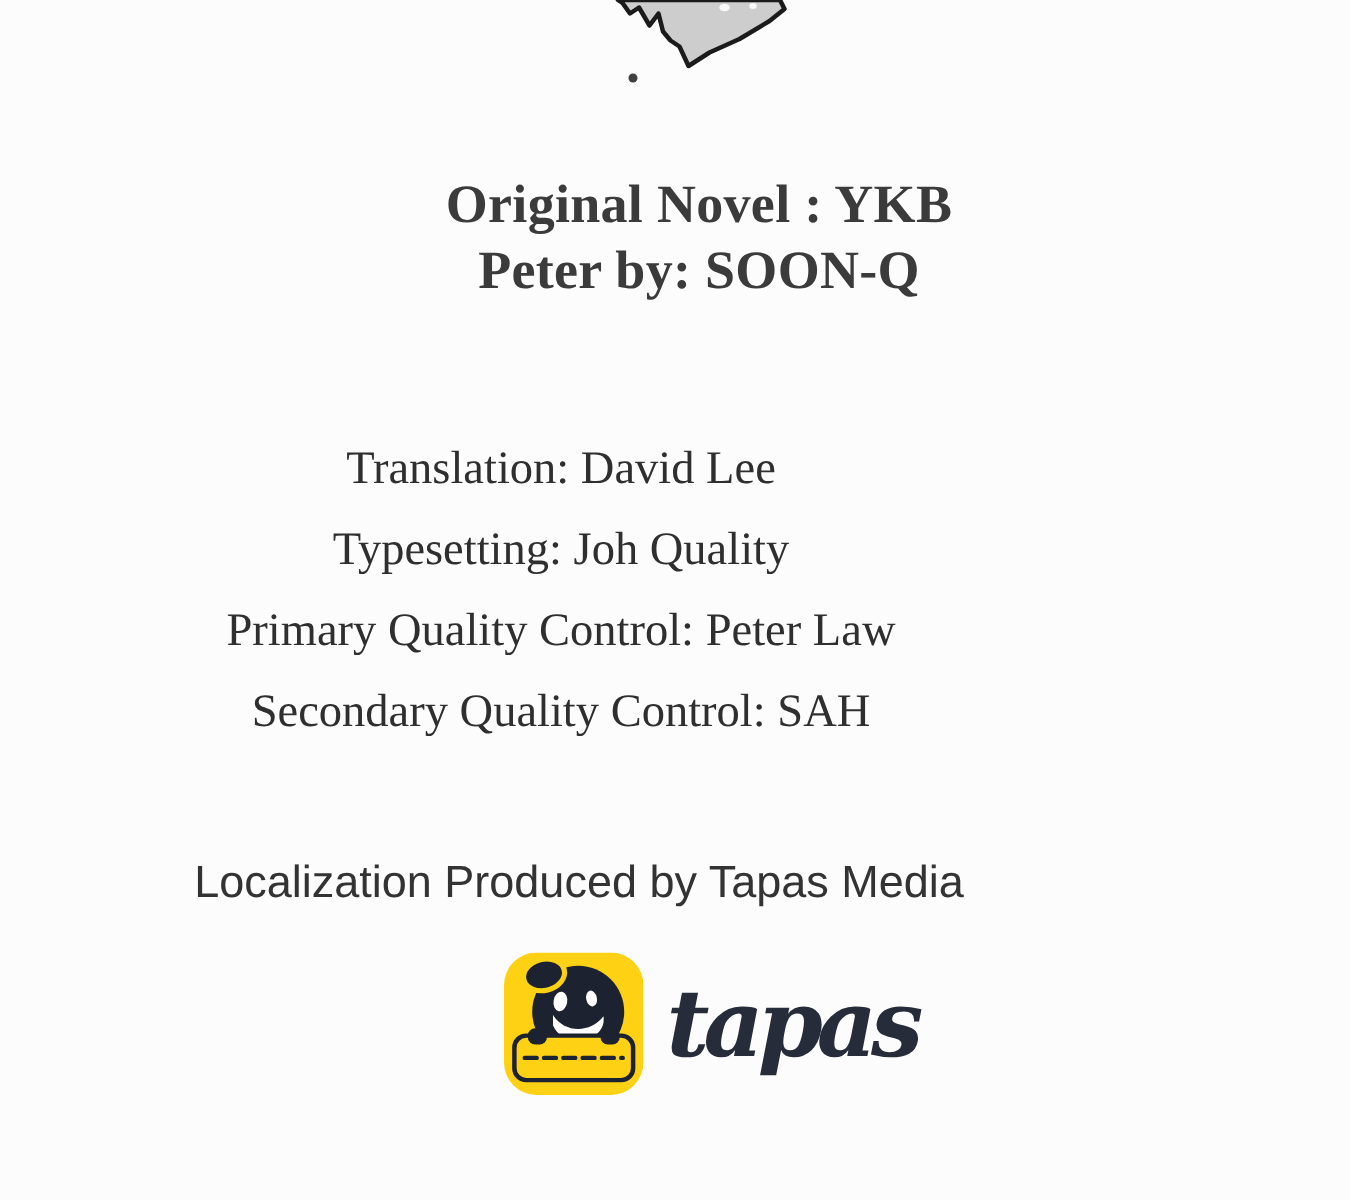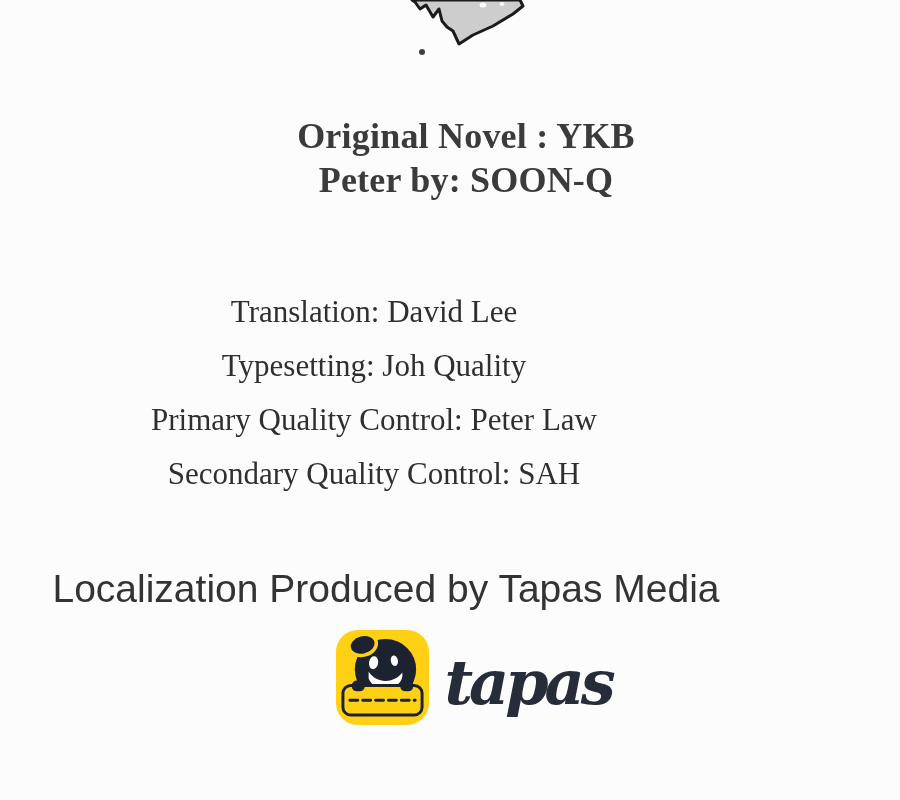--- a/index.html
+++ b/index.html
@@ -41,31 +41,31 @@
     font-size: 31px;
     line-height: 54px;
     color: #2f2f2f;
   }
   .localization-line {
     position: absolute;
     left: 0; top: 568px;
     width: 740px;
     text-align: center;
     font-family: "Liberation Sans", sans-serif;
-    font-size: 39px;
+    font-size: 30px;
     line-height: 42px;
     color: #333333;
   }
   .logo-row {
     position: absolute;
     left: 50%; top: 630px;
     transform: translateX(-50%);
     margin-left: 10px;
     display: flex;
-    align-items: flex-start;
+    align-items: flex-end;
     gap: 12px;
   }
   .logo-icon { width: 93px; height: 95px; display: block; }
   .logo-wordmark { display: block; }
 </style>
 </head>
 <body>
 
 <div class="page">
 

